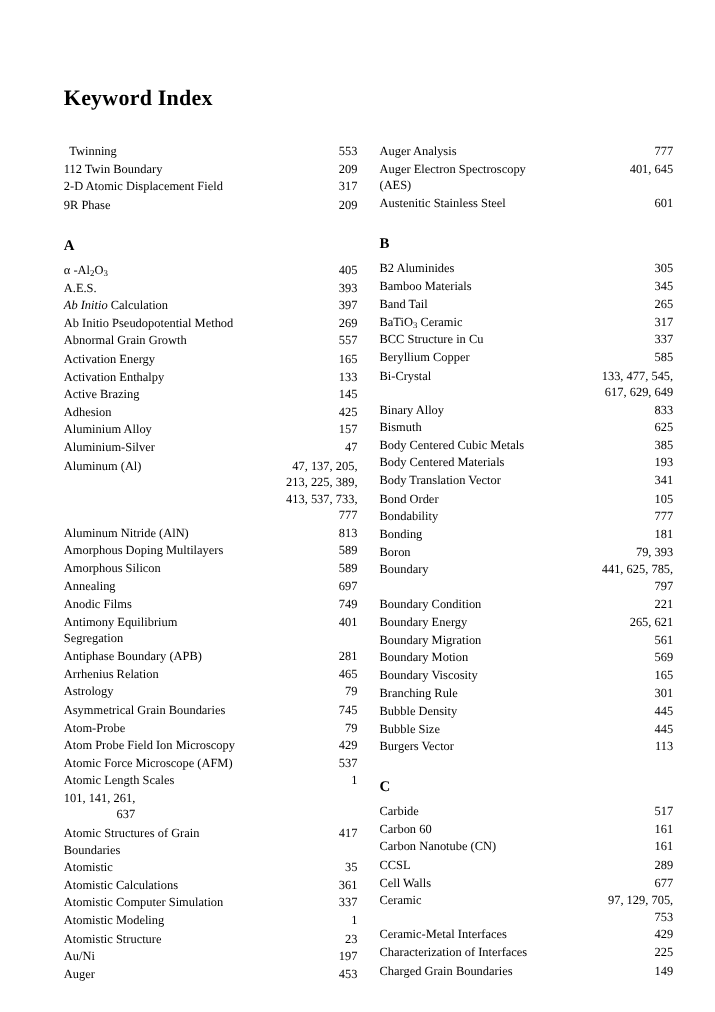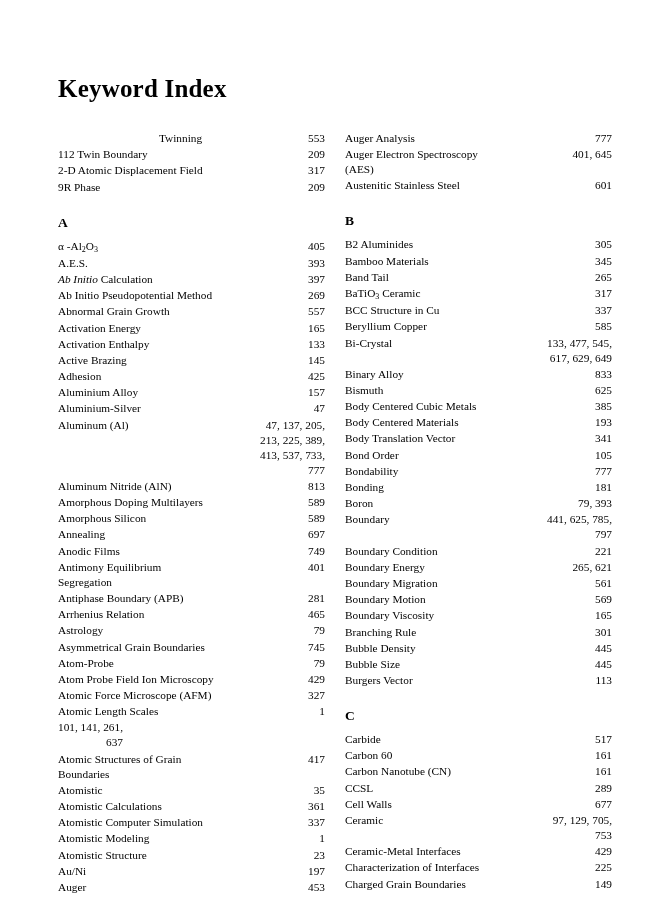--- a/index.html
+++ b/index.html
@@ -13,21 +13,21 @@
     overflow: hidden;
     margin: 0 auto;
   }
   .content {
     position: absolute;
     left: 58px;
     top: 78px;
     width: 554px;
   }
   .page-title {
-    font-size: 25px;
+    font-size: 20px;
     font-weight: bold;
     line-height: 22px;
     letter-spacing: 0.2px;
   }
   .columns {
     display: flex;
     gap: 20px;
     margin-top: 31px;
   }
   .index-column { flex: 1 1 0; min-width: 0; }
@@ -43,21 +43,21 @@
     align-items: flex-start;
     font-size: 11.3px;
     line-height: 15px;
     margin-bottom: 1.2px;
   }
   .term {
     flex: 1 1 auto;
     white-space: pre-line;
     padding-right: 10px;
   }
-  .term.indented { padding-left: 5px; text-align: center; }
+  .term.indented { padding-left: 5px; }
   .term i { }
   .term sub {
     font-size: 8px;
     vertical-align: baseline;
     position: relative;
     top: 2.5px;
   }
   .pages {
     flex: 0 0 auto;
     text-align: right;
@@ -187,21 +187,21 @@
             <div class="entry-row">
               <span class="term">Atom-Probe</span>
               <span class="pages">79</span>
             </div>
             <div class="entry-row">
               <span class="term">Atom Probe Field Ion Microscopy</span>
               <span class="pages">429</span>
             </div>
             <div class="entry-row">
               <span class="term">Atomic Force Microscope (AFM)</span>
-              <span class="pages">327</span>
+              <span class="pages">537</span>
             </div>
             <div class="entry-row">
               <span class="term">Atomic Length Scales</span>
               <span class="pages">1</span>
             </div>
             <div class="entry-row">
               <span class="pages">101, 141, 261,
 637</span>
             </div>
             <div class="entry-row">

